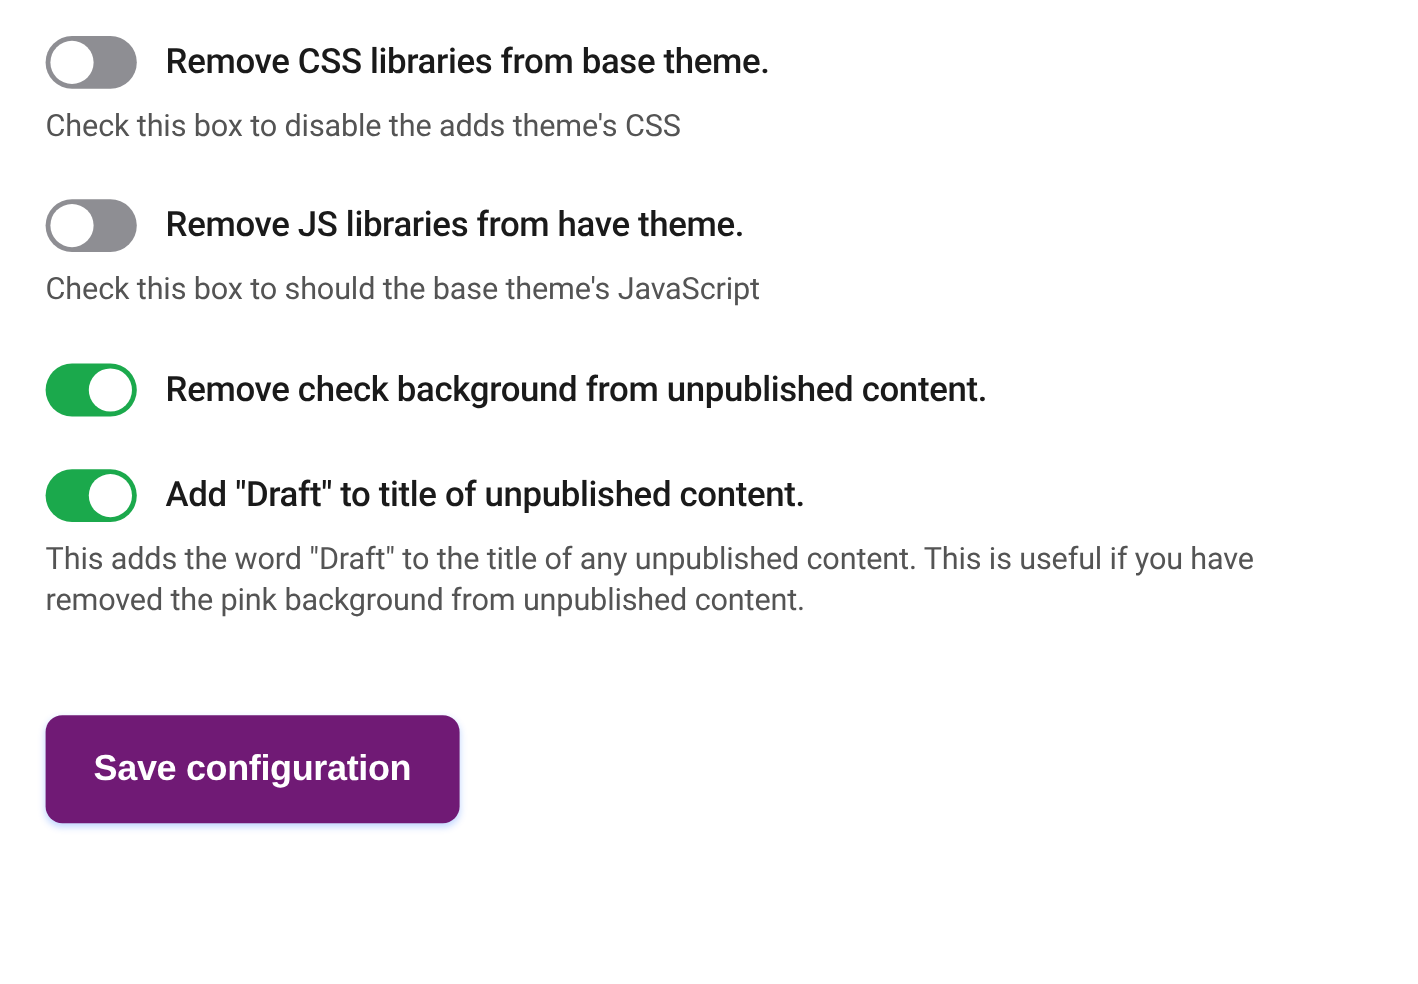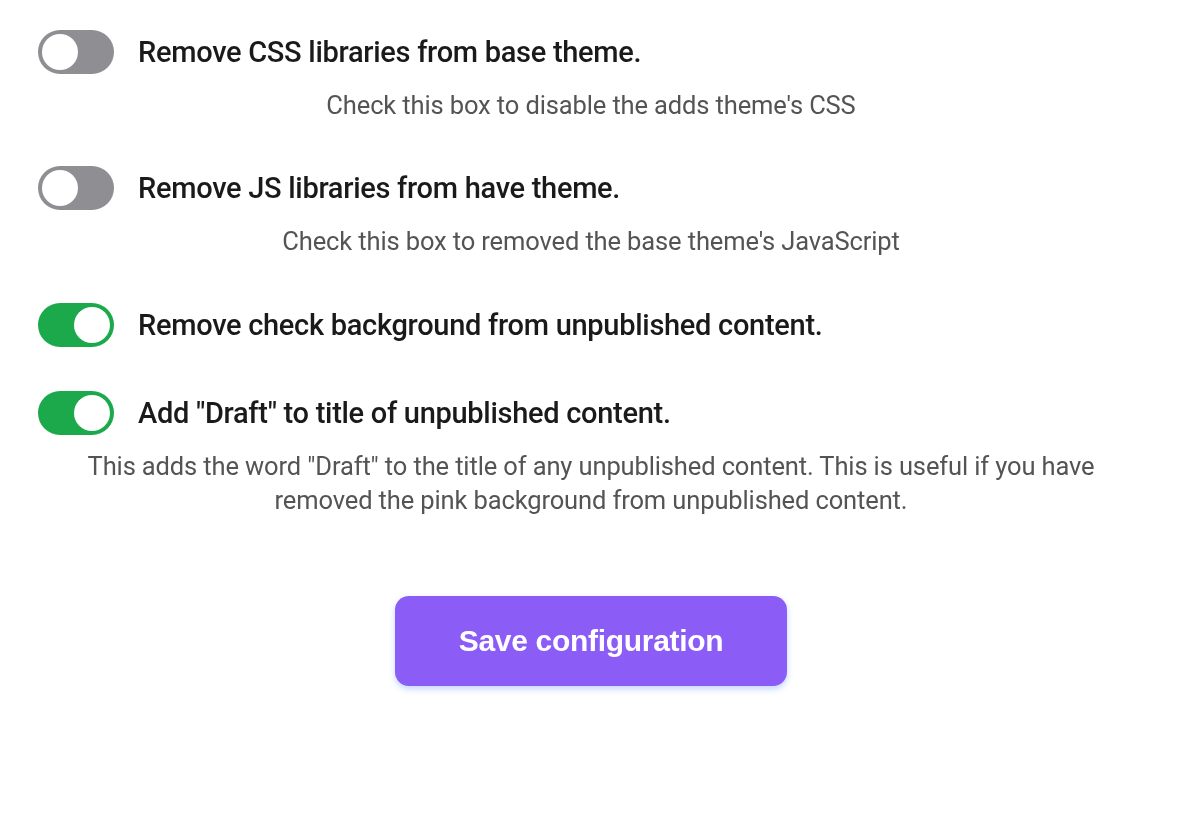--- a/index.html
+++ b/index.html
@@ -1,15 +1,15 @@
 <!DOCTYPE html>
 <html><head>
   <meta charset="utf-8">
   <style>
-    * { box-sizing: border-box; margin: 0; padding: 0; text-align: center; }
+    * { box-sizing: border-box; margin: 0; padding: 0; }
     body {
       font-family: -apple-system, BlinkMacSystemFont, "Segoe UI", Roboto, Helvetica, Arial, sans-serif;
       background: #fff;
       padding: 30px 38px;
       width: 1182px;
       color: #1a1a1a;
     }
     .option {
       margin-bottom: 44px;
     }
@@ -64,27 +64,27 @@
     }
     .option-desc {
       font-size: 25.5px;
       color: #545454;
       line-height: 1.35;
       font-weight: 400;
       letter-spacing: -0.005em;
     }
     .save-btn {
       margin-top: 34px;
-      background: #8b5cf6;
+      background: #701a75;
       color: #fff;
       border: none;
       border-radius: 14px;
       font-size: 30px;
       font-weight: 600;
-      padding: 28px 64px;
+      padding: 28px 40px;
       cursor: pointer;
       box-shadow: 0 3px 6px rgba(11,95,255,0.25);
       letter-spacing: -0.01em;
     }
   </style>
 </head>
 <body>
 
 
 
@@ -102,21 +102,21 @@
 
 
 <div class="option">
   <div class="option-header">
     <label class="switch">
       <input type="checkbox" style="">
       <span class="slider"></span>
     </label>
     <span class="option-label">Remove JS libraries from have theme.</span>
   </div>
-  <div class="option-desc">Check this box to removed the base theme's JavaScript</div>
+  <div class="option-desc">Check this box to should the base theme's JavaScript</div>
 </div>
 
 
 <div class="option">
   <div class="option-header">
     <label class="switch">
       <input type="checkbox" checked="" style="">
       <span class="slider"></span>
     </label>
     <span class="option-label">Remove check background from unpublished content.</span>

